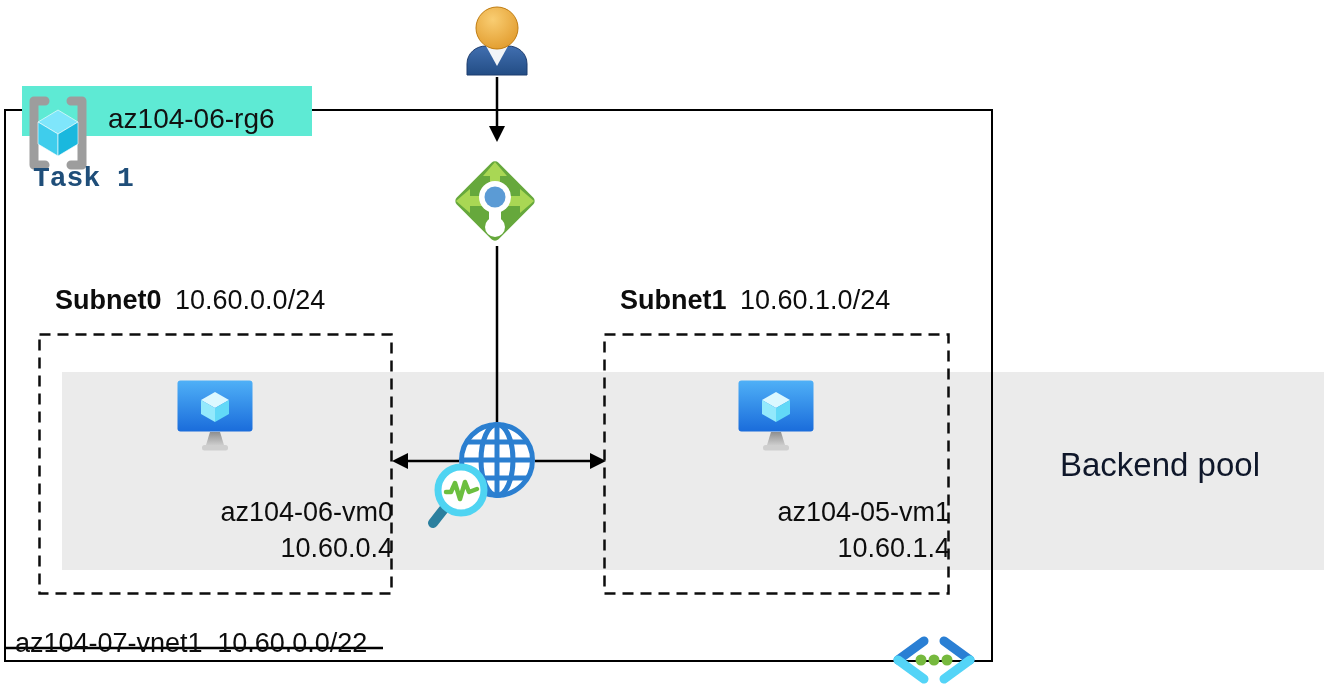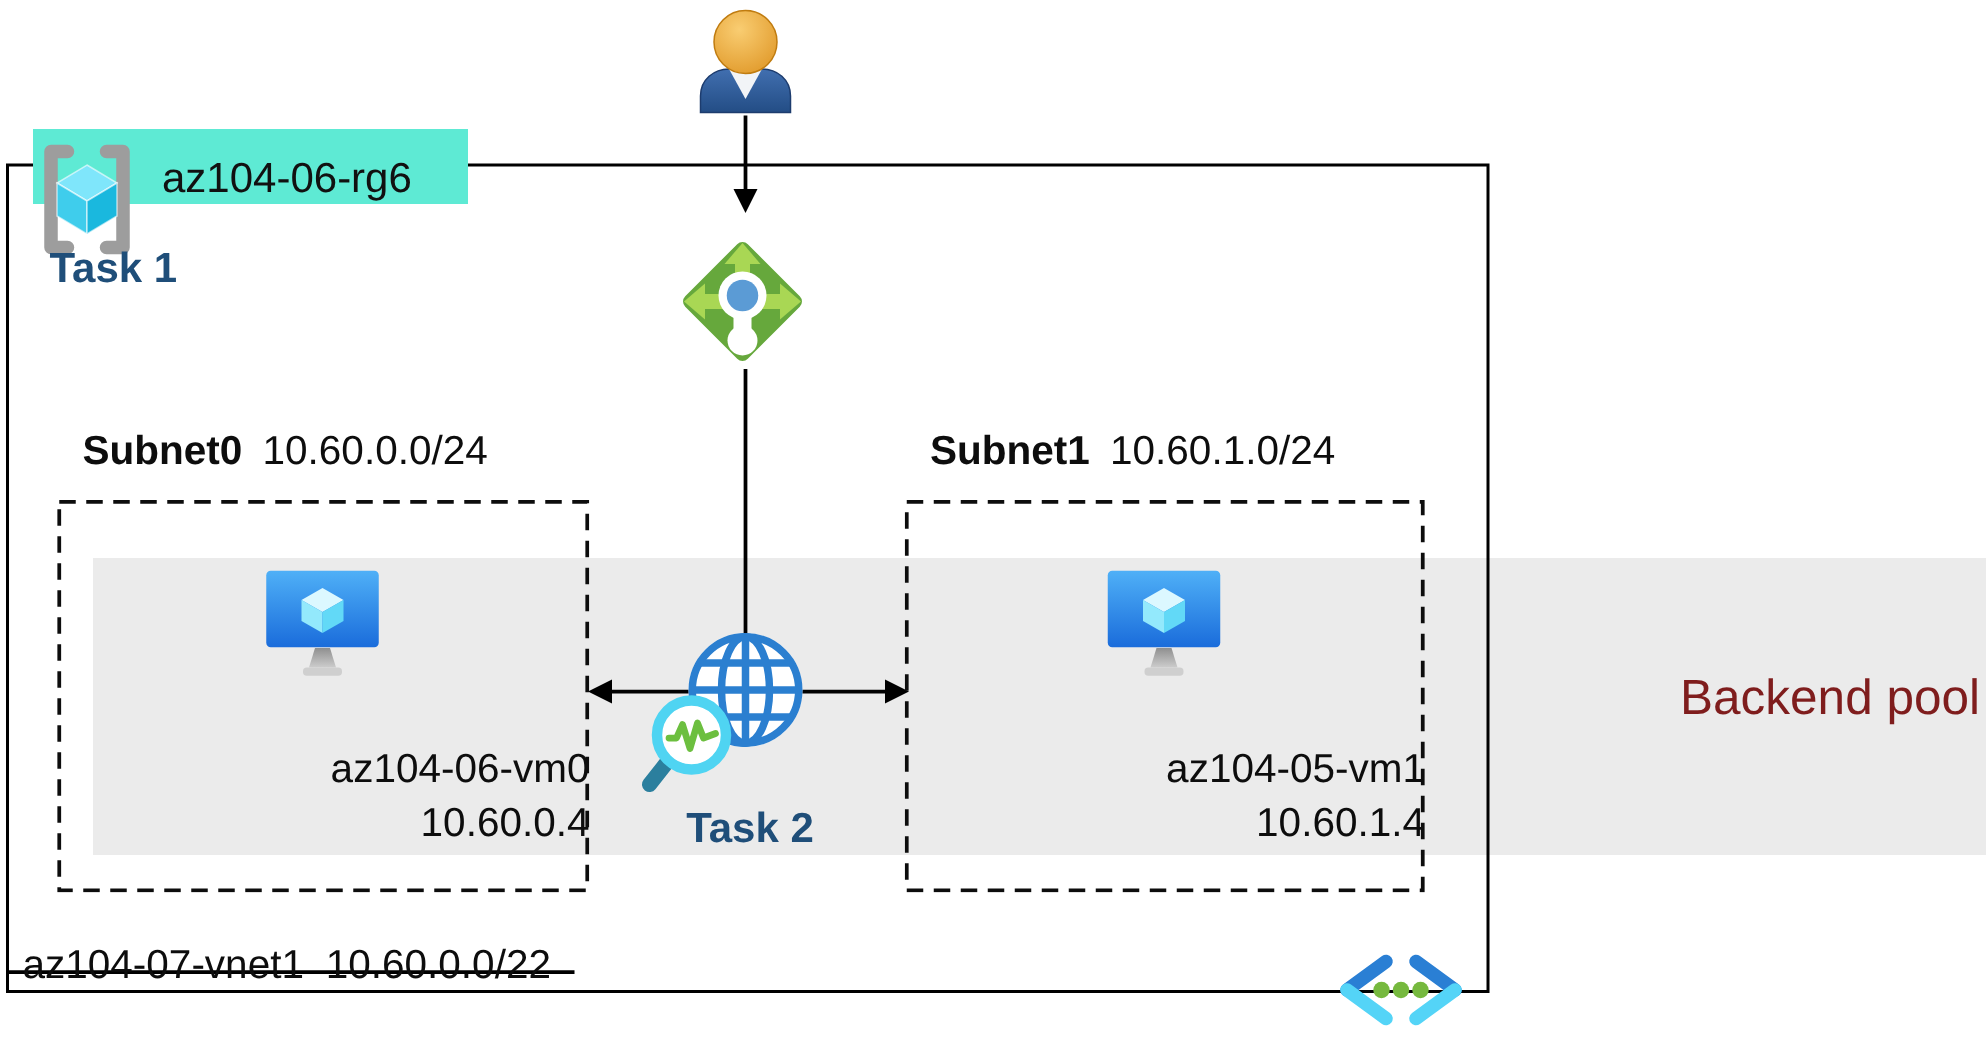--- a/index.html
+++ b/index.html
@@ -15,36 +15,36 @@
   
   #band{left:62px;top:372px;width:1262px;height:198px;background:#ebebeb;z-index:0;}
   
   #rgbox{left:4px;top:109px;width:989px;height:553px;border:2.5px solid #000;box-sizing:border-box;z-index:2;background:transparent;}
   
   #connectors{left:0;top:0;width:1324px;height:699px;z-index:1;}
   
   #rg-header{left:22px;top:86px;width:290px;height:50px;background:#5eead4;z-index:3;}
   #rg-icon{position:absolute;left:2px;top:7px;}
   #rg-name{position:absolute;left:86px;top:17px;font-size:28px;white-space:nowrap;}
-  #task1{left:33px;top:163px;z-index:3;}
+  #task1{left:33px;top:163px;z-index:3;font-family:Liberation Mono, monospace;}
   #person{left:462px;top:3px;z-index:3;}
   #lb-icon{left:450px;top:156px;z-index:3;}
   #lb-labels{left:557px;top:168px;z-index:3;}
   .subnet-box{top:333px;height:262px;z-index:2;}
   #subnet0-box{left:38px;width:355px;}
   #subnet1-box{left:603px;width:347px;}
   #subnet0-header{left:55px;top:284px;z-index:3;}
   #subnet1-header{left:620px;top:284px;z-index:3;}
   #vm0-icon{left:177px;top:380px;z-index:3;}
   #vm1-icon{left:738px;top:380px;z-index:3;}
   #vm0-labels{left:38px;top:496px;width:355px;z-index:3;}
   #vm1-labels{left:603px;top:496px;width:347px;z-index:3;}
   #globe-icon{left:425px;top:412px;z-index:3;}
   #task2{left:440px;top:536px;width:120px;text-align:center;z-index:3;}
-  #backend-pool{left:1000px;top:446px;width:320px;font-size:33px;color:#7f1d1d;text-align:right;white-space:nowrap;z-index:3;}
+  #backend-pool{left:1000px;top:446px;width:320px;font-size:33px;color:#0f172a;text-align:center;white-space:nowrap;z-index:3;}
   #vnet-label{left:15px;top:627px;z-index:3;}
   #vnet-icon{left:891px;top:634px;z-index:3;}
 </style>
 </head>
 <body>
 
 <div id="canvas">
 
   <div id="band" class="abs"></div>
 
@@ -178,21 +178,20 @@
         <line x1="34" y1="30" x2="110" y2="30"></line>
         <line x1="34" y1="48" x2="110" y2="48"></line>
         <line x1="34" y1="66" x2="110" y2="66"></line>
       </g>
     </g>
     <line x1="19" y1="97" x2="8" y2="111" stroke="#2b7f9e" stroke-width="10" stroke-linecap="round"></line>
     <circle cx="36" cy="78" r="23" fill="#fff" stroke="#4fd4f2" stroke-width="7"></circle>
     <polyline points="21,80 26,80 30,71 35,87 40,70 44,80 52,77" fill="none" stroke="#6cbf3f" stroke-width="4.5" stroke-linecap="round" stroke-linejoin="round"></polyline>
   </svg>
 
-  <div id="task2" class="abs task">Task 2</div>
 
   <div id="backend-pool" class="abs">Backend pool</div>
 
   <div id="vnet-label" class="abs label">
     <span>az104-07-vnet1</span>
     <span style="margin-left:7px">10.60.0.0/22</span>
   </div>
 
   <svg id="vnet-icon" class="abs" width="86" height="52" viewBox="0 0 86 52">
     <line x1="33" y1="7" x2="7" y2="26" stroke="#2a7fd4" stroke-width="9" stroke-linecap="round"></line>

